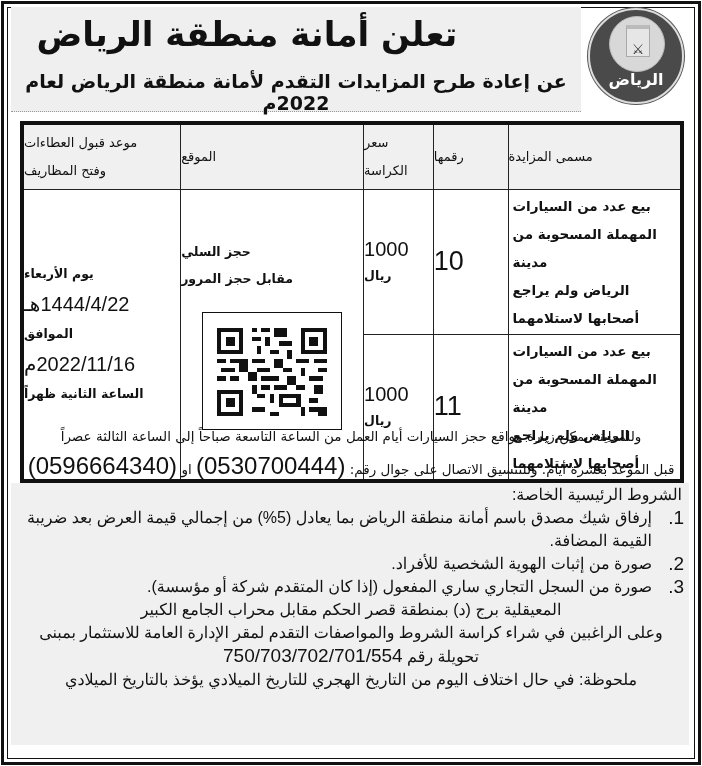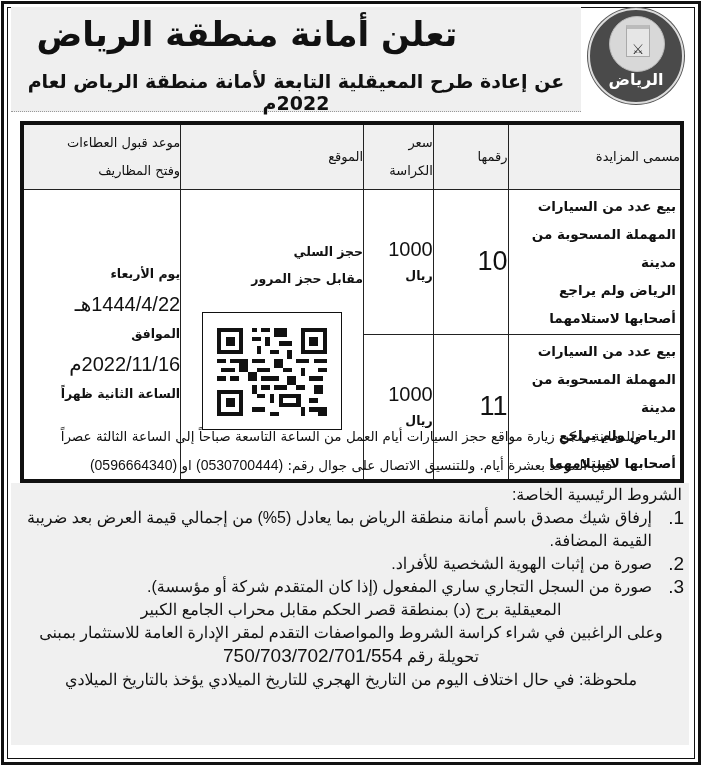--- a/index.html
+++ b/index.html
@@ -48,21 +48,21 @@
     font-family: "DejaVu Sans", sans-serif; font-weight: bold; font-size: 19px; color: #111;
     direction: rtl;
   }
   table.auctions {
     position: absolute; left: 20px; top: 121px; width: 664px;
     border-collapse: collapse; direction: rtl;
     border: 4px solid #111;
     font-family: "DejaVu Sans", sans-serif;
   }
   table.auctions th, table.auctions td {
-    border: 1px solid #222; text-align: right; vertical-align: middle;
+    border: 1px solid #222; text-align: left; vertical-align: middle;
   }
   table.auctions th {
     background: #f0f0f0; font-weight: normal; font-size: 13px; line-height: 28px; height: 66px;
   }
   .col-name { width: 183px; }
   .col-num { width: 79px; }
   .col-price { width: 72px; }
   .col-loc { width: 187px; }
   .col-date { width: 163px; }
   td.name-cell {
@@ -80,21 +80,21 @@
     border: 1.5px solid #111; background: #fff; position: relative;
   }
   .qr-box svg { position: absolute; left: 14px; top: 15px; }
   td.date-cell { font-size: 13px; line-height: 30px; }
   .date-line { display: block; font-weight: bold; font-size: 12.5px; }
   .date-num { display: block; font-family: "Liberation Sans", sans-serif; font-size: 20px; font-weight: normal; }
   .notice {
     position: absolute; left: 16px; top: 422px; width: 670px; direction: rtl; text-align: center;
     font-family: "DejaVu Sans", sans-serif; font-size: 13.5px; line-height: 29px; color: #111;
   }
-  .notice .ph { font-family: "Liberation Sans", sans-serif; font-size: 14px; }
+  .notice .ph { font-family: "Liberation Sans", sans-serif; font-size: 24px; }
   .terms-panel {
     position: absolute; left: 11px; top: 483px; width: 678px; height: 262px; background: #f0f0f0;
   }
   .terms {
     position: absolute; left: 16px; top: 483px; width: 670px; direction: rtl; text-align: right;
     font-family: "Liberation Sans", sans-serif; font-size: 16px; line-height: 23px; color: #111;
   }
   .terms .term-heading { display: block; padding-right: 4px; }
   .terms ol { list-style: none; }
   .terms li { position: relative; padding-right: 34px; }
@@ -113,21 +113,21 @@
 
 <div class="logo">
   <div class="logo-inner">
     <div class="logo-building"></div>
     <div class="logo-emblem">⚔</div>
   </div>
   <div class="logo-text">الرياض</div>
 </div>
 
 <div class="title">تعلن أمانة منطقة الرياض</div>
-<div class="subtitle">عن إعادة طرح المعيقلية التابعة لأمانة منطقة الرياض لعام 2022م</div>
+<div class="subtitle">عن إعادة طرح المزايدات التقدم لأمانة منطقة الرياض لعام 2022م</div>
 
 <table class="auctions">
   <thead>
     <tr>
       <th class="col-name">مسمى المزايدة</th>
       <th class="col-num">رقمها</th>
       <th class="col-price">
         <span style="display:block">سعر</span>
         <span style="display:block">الكراسة</span>
       </th>

